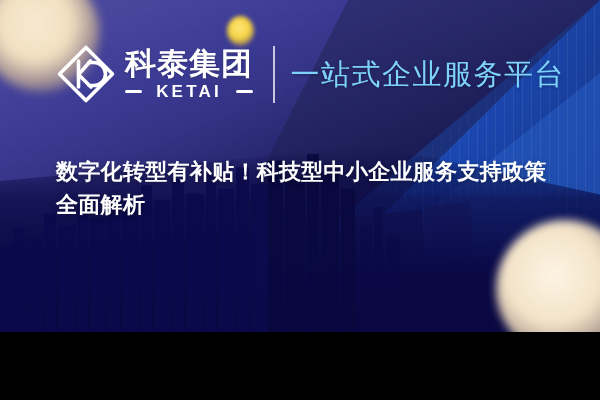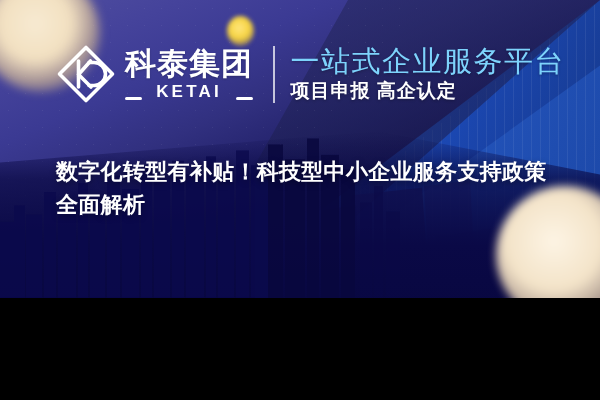--- a/index.html
+++ b/index.html
@@ -3,21 +3,21 @@
 <meta charset="utf-8">
 <style>
   html, body {
     margin: 0;
     padding: 0;
     background: #000;
   }
   #banner {
     position: relative;
     width: 600px;
-    height: 298px;
+    height: 332px;
     overflow: hidden;
     font-family: "Liberation Sans", "DejaVu Sans", sans-serif;
     background: #1d1d6e;
     user-select: none;
   }
 
   
   .bg-base {
     position: absolute;
     inset: 0;
@@ -155,21 +155,21 @@
     color: #ffffff;
     font-size: 31px;
     font-weight: 700;
     letter-spacing: 1px;
     line-height: 1.05;
     white-space: nowrap;
     text-shadow: 0 1px 2px rgba(0,0,0,0.22);
   }
   .brand-en-row {
     display: flex;
-    align-items: flex-end;
+    align-items: center;
     gap: 14px;
     margin-top: 3px;
   }
   .brand-en-row .rule {
     flex: 1 1 auto;
     height: 3px;
     background: #ffffff;
     border-radius: 2px;
     min-width: 12px;
   }
@@ -310,19 +310,18 @@
         <span class="rule"></span>
         <span class="brand-en">KETAI</span>
         <span class="rule"></span>
       </div>
     </div>
 
     <div class="divider"></div>
 
     <div class="taglines">
       <div class="tagline-main">一站式企业服务平台</div>
-      <div class="tagline-sub">项目申报 高企认定</div>
     </div>
   </div>
 
   <div class="headline">数字化转型有补贴！科技型中小企业服务支持政策全面解析</div>
 
 </div>
 
 </body></html>

